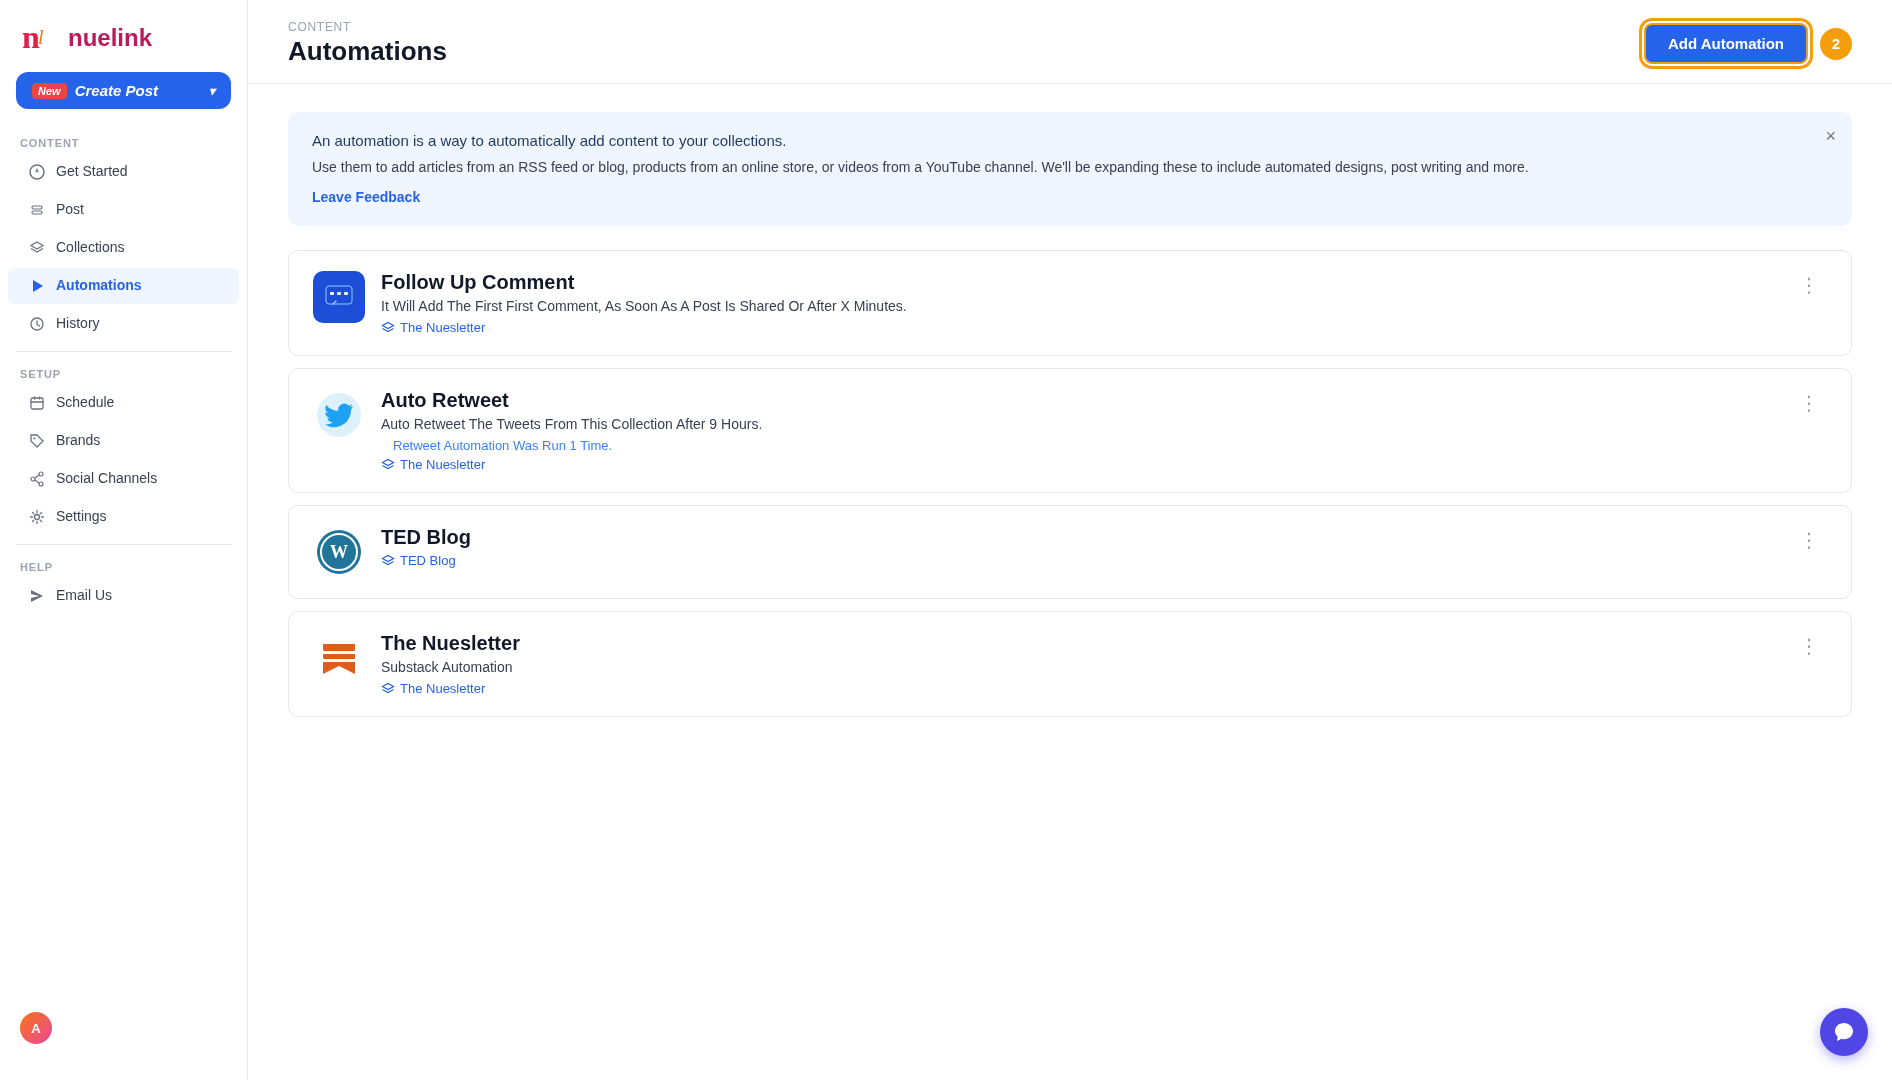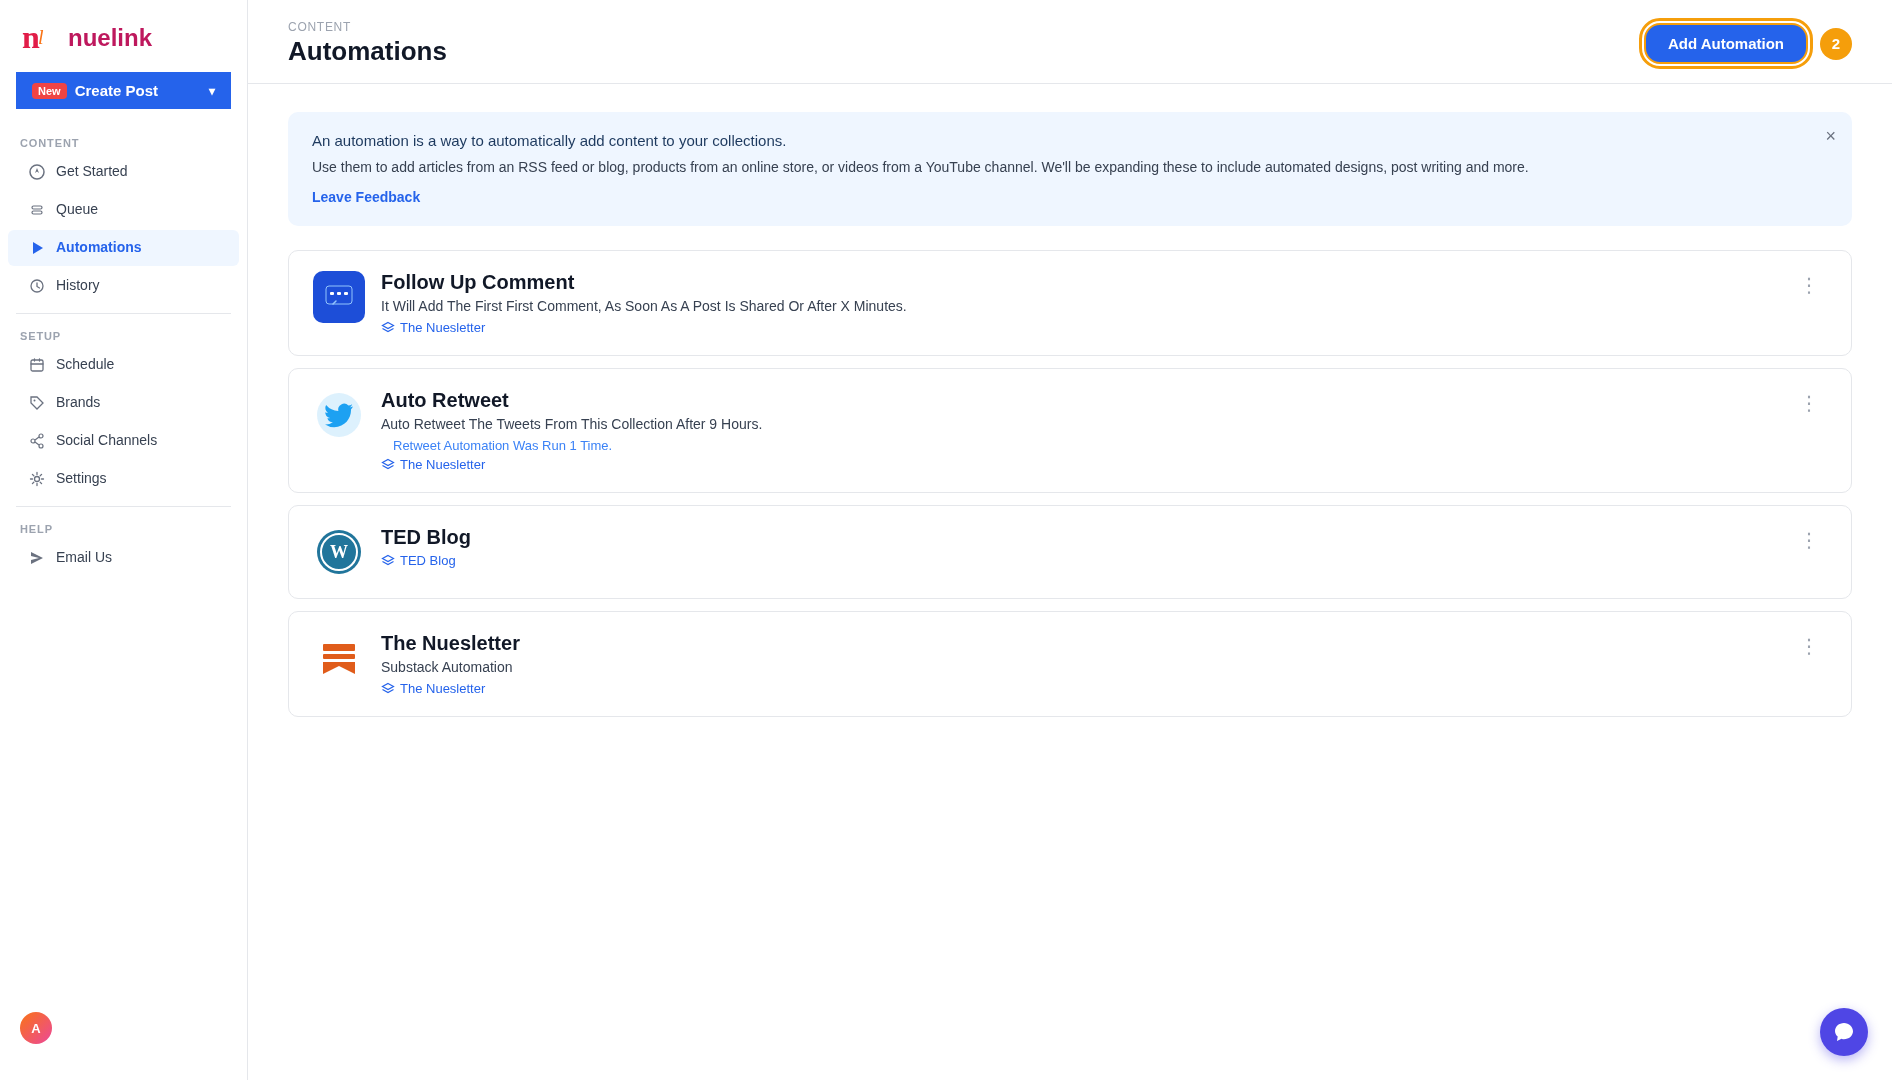--- a/index.html
+++ b/index.html
@@ -30,28 +30,29 @@
     .logo-text {
       font-size: 24px;
       font-weight: 700;
       color: #be185d;
     }
     .create-post-btn {
       margin: 0 16px 20px;
       background: #2563eb;
       color: #fff;
       border: none;
-      border-radius: 0;
+      border-radius: 12px;
       padding: 10px 16px;
       display: flex;
       align-items: center;
       gap: 8px;
       cursor: pointer;
       font-size: 15px;
       font-weight: 600;
+      font-style: italic;
     }
     .new-badge {
       background: #ef4444;
       color: #fff;
       font-size: 11px;
       font-weight: 700;
       border-radius: 4px;
       padding: 2px 6px;
     }
     .chevron-down { font-size: 12px; margin-left: auto; }
@@ -113,21 +114,21 @@
     }
     .header-right {
       display: flex;
       align-items: center;
       gap: 12px;
     }
     .add-automation-btn {
       background: #2563eb;
       color: #fff;
       border: 2px solid #f59e0b;
-      border-radius: 16px;
+      border-radius: 8px;
       padding: 10px 22px;
       font-size: 15px;
       font-weight: 600;
       cursor: pointer;
       outline: 3px solid #f59e0b;
       outline-offset: 2px;
     }
     .notification-badge {
       width: 32px; height: 32px;
       background: #f59e0b;
@@ -278,21 +279,30 @@
       </svg>
     </span>
     <span>Get Started</span>
   </a>
   <a class="sidebar-item">
     <span class="icon">
       <svg width="16" height="16" viewBox="0 0 16 16" fill="none">
         <path d="M3 5.5C3 4.67 3.67 4 4.5 4c2.85 0 5.15 0 7 0 .83 0 1.5.67 1.5 1.5S12.33 7 11.5 7h-7C3.67 7 3 6.33 3 5.5zM3 10.5c0-.83.67-1.5 1.5-1.5h7c.83 0 1.5.67 1.5 1.5S12.33 12 11.5 12h-7C3.67 12 3 11.33 3 10.5z" stroke="#6b7280" stroke-width="1.2" fill="none"></path>
       </svg>
     </span>
-    <span>Queue</span>
+    <span>Post</span>
+  </a>
+  <a class="sidebar-item">
+    <span class="icon">
+      <svg width="16" height="16" viewBox="0 0 16 16" fill="none">
+        <path d="M8 2L14 5.5L8 9L2 5.5L8 2Z" stroke="#6b7280" stroke-width="1.3" fill="none"></path>
+        <path d="M2 8.5L8 12L14 8.5" stroke="#6b7280" stroke-width="1.3"></path>
+      </svg>
+    </span>
+    <span>Collections</span>
   </a>
   <a class="sidebar-item active">
     <span class="icon">
       <svg width="16" height="16" viewBox="0 0 16 16" fill="none">
         <polygon points="4,2 14,8 4,14" fill="#2563eb"></polygon>
       </svg>
     </span>
     <span>Automations</span>
   </a>
   <a class="sidebar-item">

